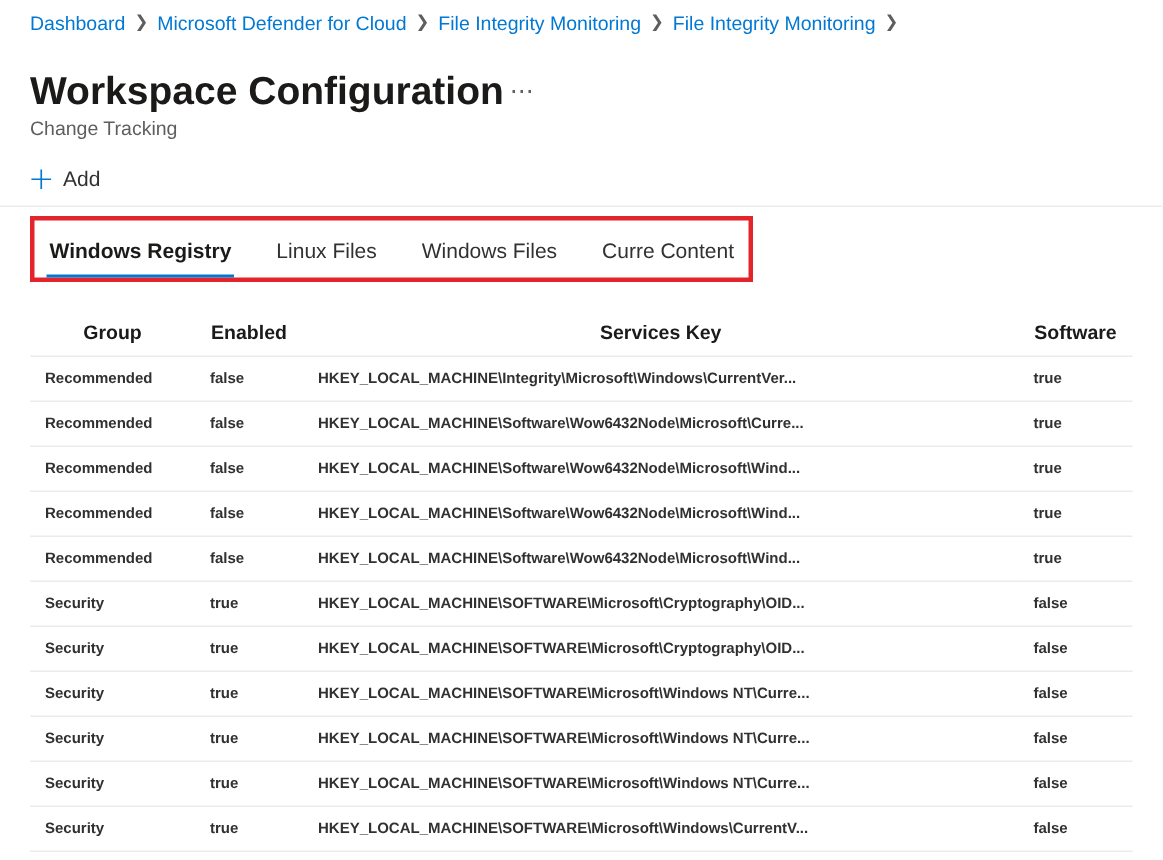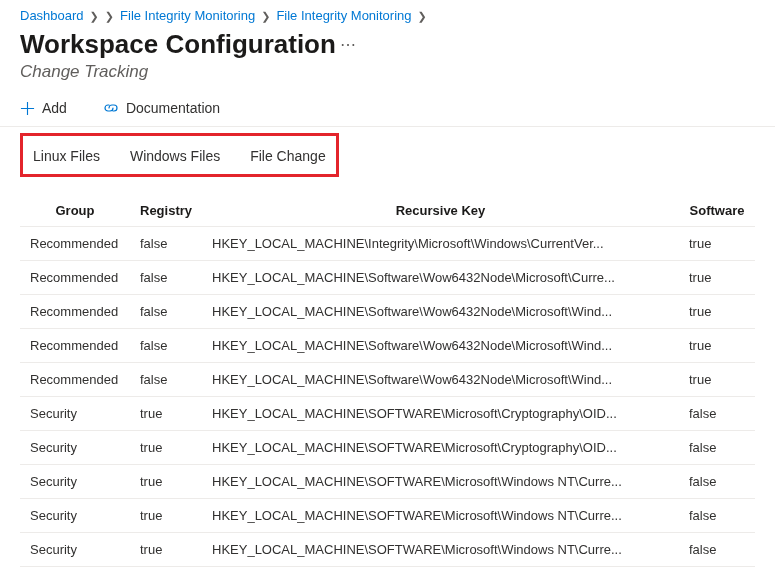--- a/index.html
+++ b/index.html
@@ -7,42 +7,42 @@
     margin: 0;
     font-family: "Segoe UI", -apple-system, Arial, sans-serif;
     font-size: 13px;
     color: #323130;
     background: #fff;
     width: 775px;
   }
   .page { padding: 8px 20px 20px 20px; }
   .breadcrumb {
     display: flex;
-    align-items: flex-end;
+    align-items: flex-start;
     gap: 6px;
     color: #0078d4;
     font-size: 13px;
-    margin-bottom: 6px;
+    margin-bottom: 22px;
     flex-wrap: wrap;
   }
   .breadcrumb .crumb { color: #0078d4; cursor: pointer; }
   .breadcrumb .chev { color: #605e5c; font-size: 11px; }
   .title-row {
     display: flex;
     align-items: center;
     gap: 4px;
   }
   h1 {
     font-size: 26px;
     font-weight: 600;
     margin: 0;
     color: #1b1a19;
   }
   .dots { color: #605e5c; font-size: 16px; cursor: pointer; }
-  .subtitle { color: #605e5c; font-size: 17px; margin-top: 2px; font-style: italic; }
+  .subtitle { color: #605e5c; font-size: 13px; margin-top: 2px; }
   .toolbar {
     display: flex;
     align-items: center;
     gap: 36px;
     margin-top: 18px;
     padding-bottom: 10px;
   }
   .tool-btn {
     display: flex;
     align-items: center;
@@ -87,41 +87,43 @@
   }
   th {
     text-align: center;
     font-weight: 600;
     font-size: 13px;
     color: #1b1a19;
     padding: 8px 10px;
     border-bottom: 1px solid #edebe9;
   }
   td {
-    font-size: 13px;
+    font-size: 10px;
     color: #323130;
     padding: 9px 10px;
     border-bottom: 1px solid #edebe9;
     white-space: nowrap;
     overflow: hidden;
     text-overflow: ellipsis;
+    font-weight: bold;
   }
   col.group { width: 110px; }
   col.enabled { width: 72px; }
   col.regkey { width: auto; }
   col.recursive { width: 76px; }
 </style>
 </head>
 <body>
 
 <div class="page">
 
   <div class="breadcrumb">
     <span class="crumb">Dashboard</span>
     <span class="chev">❯</span>
+    <span class="crumb">Microsoft Defender for Cloud</span>
     <span class="chev">❯</span>
     <span class="crumb">File Integrity Monitoring</span>
     <span class="chev">❯</span>
     <span class="crumb">File Integrity Monitoring</span>
     <span class="chev">❯</span>
   </div>
 
   <div class="title-row">
     <h1>Workspace Configuration</h1>
     <span class="dots">⋯</span>
@@ -130,50 +132,43 @@
 
   <div class="toolbar">
     <div class="tool-btn">
       <span class="ic">
         <svg width="15" height="15" viewBox="0 0 16 16">
             <path d="M8 1v14M1 8h14" stroke="#0078d4" stroke-width="1.2" fill="none"></path>
           </svg>
       </span>
       <span>Add</span>
     </div>
-    <div class="tool-btn">
-      <span class="ic">
-        <svg width="16" height="16" viewBox="0 0 16 16">
-            <path d="M6 8a3 3 0 0 1 3-3h2a3 3 0 0 1 0 6h-1M10 8a3 3 0 0 1-3 3H5a3 3 0 0 1 0-6h1" stroke="#0078d4" stroke-width="1.2" fill="none" stroke-linecap="round"></path>
-          </svg>
-      </span>
-      <span>Documentation</span>
-    </div>
   </div>
 
   <div class="divider"></div>
 
   <div class="tabs-outer">
+    <div class="tab active">Windows Registry</div>
     <div class="tab">Linux Files</div>
     <div class="tab">Windows Files</div>
-    <div class="tab">File Change</div>
+    <div class="tab">Curre Content</div>
   </div>
 
   <table>
     <colgroup>
       <col class="group">
         <col class="enabled">
         <col class="regkey">
         <col class="recursive">
     </colgroup>
     <thead>
       <tr>
         <th>Group</th>
-        <th>Registry</th>
-        <th>Recursive Key</th>
+        <th>Enabled</th>
+        <th>Services Key</th>
         <th>Software</th>
       </tr>
     </thead>
     <tbody id="table-body">
         <tr>
           <td>Recommended</td>
           <td>false</td>
           <td>HKEY_LOCAL_MACHINE\Integrity\Microsoft\Windows\CurrentVer...</td>
           <td>true</td>
         </tr>

